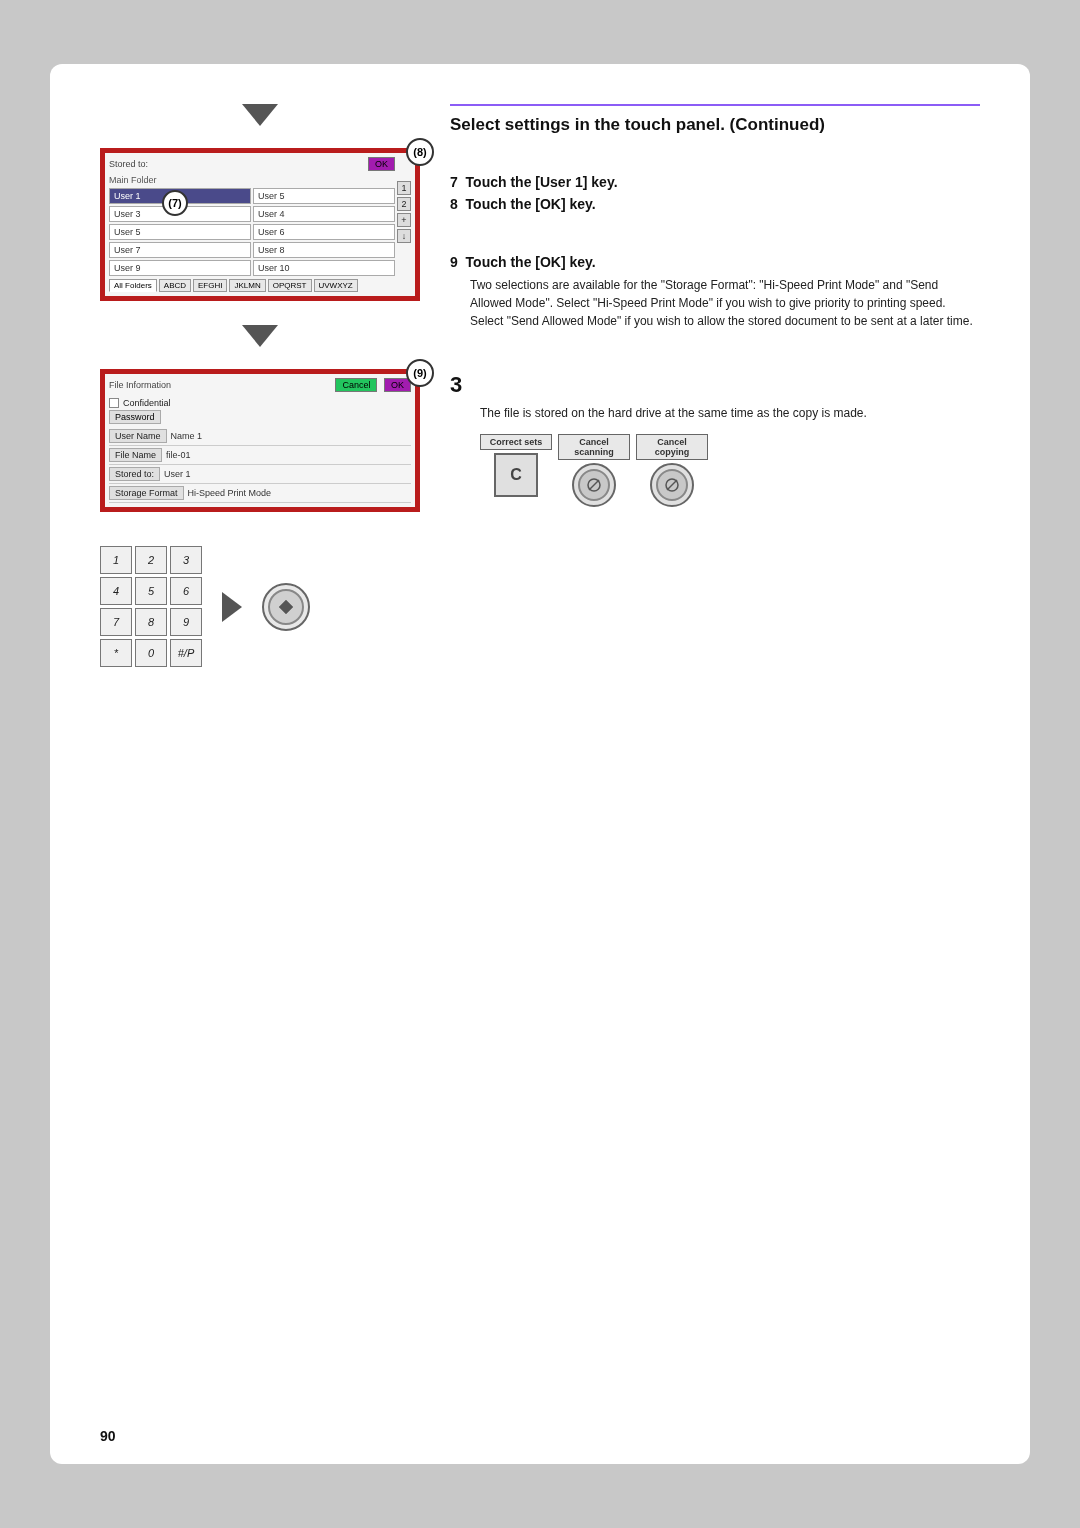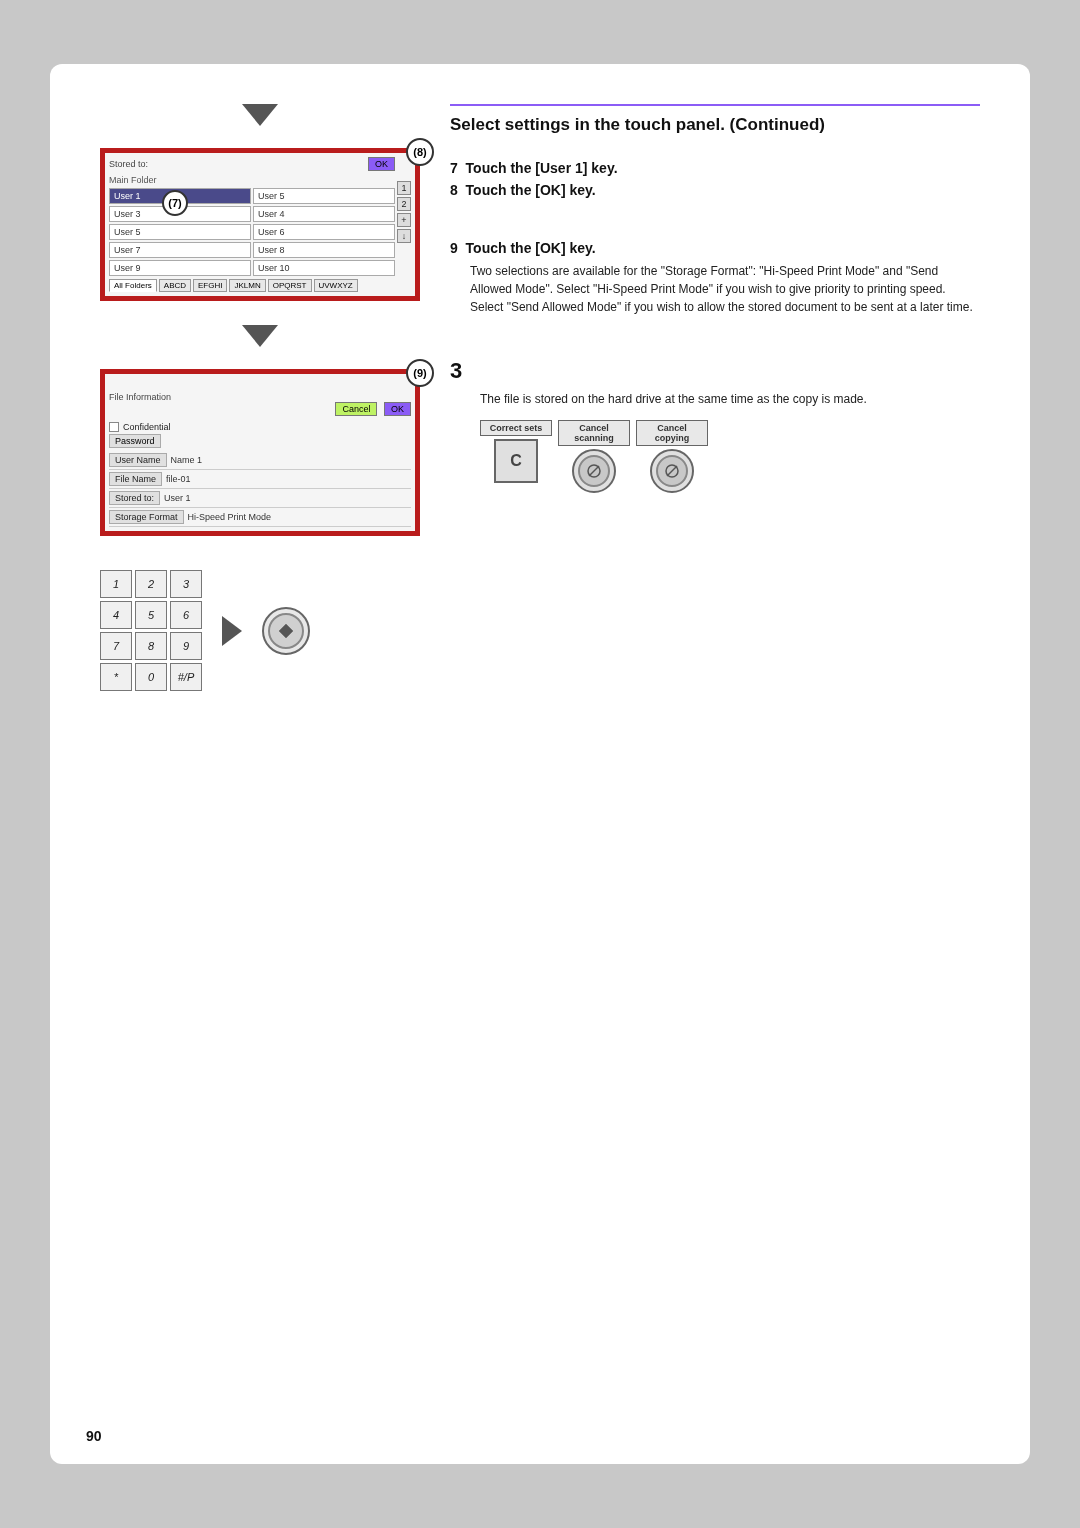--- a/index.html
+++ b/index.html
@@ -60,33 +60,32 @@
     .ui-panel .panel-header {
       display: flex;
       justify-content: space-between;
       align-items: center;
       margin-bottom: 4px;
       font-size: 9px;
       color: #444;
     }
     .ui-panel .ok-btn {
       border: 1px solid #777;
-      background: #8b5cf6;
+      background: #a21caf;
       padding: 1px 6px;
       font-size: 9px;
       cursor: pointer;
     }
     .ui-panel .cancel-btn {
       border: 1px solid #777;
-      background: #bef264;
+      background: #22c55e;
       padding: 1px 6px;
       font-size: 9px;
       cursor: pointer;
       margin-right: 4px;
-      margin-top: 24px;
     }
     .folder-label {
       font-size: 9px;
       color: #555;
       margin-bottom: 3px;
     }
     .user-grid {
       display: grid;
       grid-template-columns: 1fr 1fr;
       gap: 2px;
@@ -295,21 +294,21 @@
       cursor: pointer;
       font-size: 16px;
       font-weight: bold;
       color: #444;
     }
 
     
     .page-number {
       position: absolute;
       bottom: 20px;
-      left: 36px;
+      left: 50px;
       font-size: 14px;
       font-weight: bold;
       color: #111;
     }
 
     .panel-wrapper {
       position: relative;
       margin-bottom: 8px;
     }
   </style>
@@ -426,21 +425,21 @@
         </div>
       </div>
     </div>
 
   </div>
 
   <div class="right-col">
 
     <div class="section-title">Select settings in the touch panel. (Continued)</div>
 
-    <div style="margin-top:6px;">
+    <div style="margin-top:20px;">
       <div class="step-heading">
         <strong>7</strong>&nbsp;&nbsp;<span>Touch the [User 1] key.</span>
       </div>
       <div class="step-heading" style="margin-top:6px;">
         <strong>8</strong>&nbsp;&nbsp;<span>Touch the [OK] key.</span>
       </div>
     </div>
 
     <div style="margin-top:20px;">
       <div class="step-heading">

